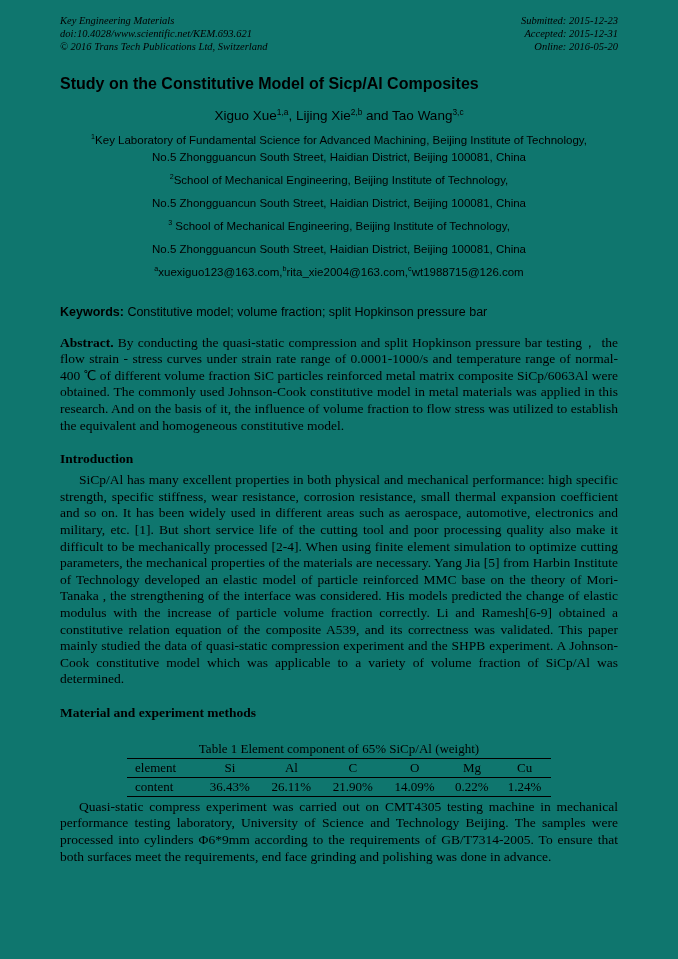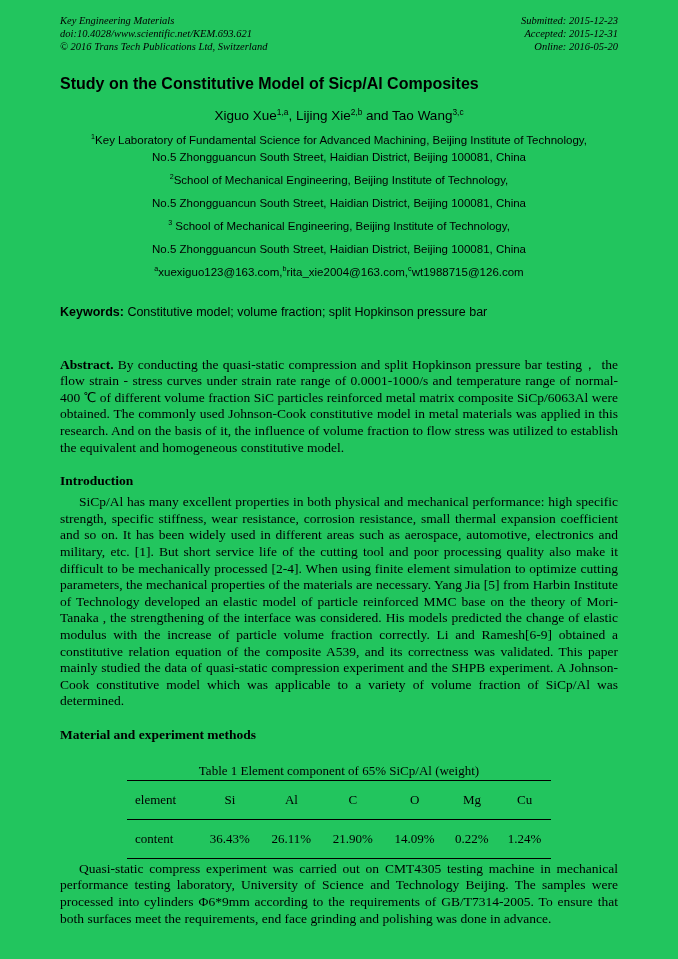--- a/index.html
+++ b/index.html
@@ -1,46 +1,46 @@
 <!DOCTYPE html>
 <html><head>
 <meta charset="utf-8">
 <style>
   * { margin: 0; padding: 0; box-sizing: border-box; }
   html, body { background: #ffffff; }
   body {
     width: 678px; height: 959px; margin: 0 auto;
     font-family: "Liberation Serif", serif; color: #000000;
   }
-  .page { width: 678px; height: 959px; padding: 15px 60px 8px 60px; overflow: hidden; background: #22c55e; }
+  .page { width: 678px; height: 959px; padding: 15px 60px 8px 60px; overflow: hidden; background: #0f766e; }
 
   .meta { display: flex; justify-content: space-between; font-style: italic; font-size: 10.5px; line-height: 1.22; }
   .meta-right { text-align: right; }
 
   .title { font-family: "Liberation Sans", sans-serif; font-size: 16px; font-weight: bold; text-align: left; margin-top: 22px; }
   .authors { font-family: "Liberation Sans", sans-serif; font-size: 13.5px; text-align: center; margin-top: 15px; }
   sup { font-size: 0.62em; line-height: 0; }
 
   .affiliations { font-family: "Liberation Sans", sans-serif; font-size: 11.5px; text-align: center; margin-top: 10px; }
   .affil-line { margin-top: 8px; line-height: 1.32; }
   .affil-line.tight { margin-top: 1px; }
 
   .keywords { font-family: "Liberation Sans", sans-serif; font-size: 12.5px; margin-top: 24px; }
   .kw-label { font-weight: bold; }
 
-  .abstract { margin-top: 38px; font-size: 13.5px; line-height: 1.23; text-align: justify; }
+  .abstract { margin-top: 16px; font-size: 13.5px; line-height: 1.23; text-align: justify; }
   .ab-label { font-weight: bold; }
 
   h2.section { font-size: 13.5px; font-weight: bold; margin-top: 17px; margin-bottom: 5px; }
   p.bodypar { font-size: 13.5px; line-height: 1.23; text-align: justify; }
   p.indent { text-indent: 19px; }
 
   .table-caption { text-align: center; font-size: 13px; margin-top: 20px; }
   table.data-table { width: 424px; margin: 1px auto 2px auto; border-collapse: collapse; font-size: 13px; border-top: 1px solid #000; }
-  table.data-table td { border-bottom: 1px solid #000; text-align: center; padding: 11px 2px; }
+  table.data-table td { border-bottom: 1px solid #000; text-align: center; padding: 1px 2px; }
   table.data-table td.c0 { text-align: left; padding-left: 8px; width: 72px; }
 </style>
 </head>
 <body>
 
 <div class="page">
 
   <header class="meta">
     <div class="meta-left">
       <div>Key Engineering Materials</div>

